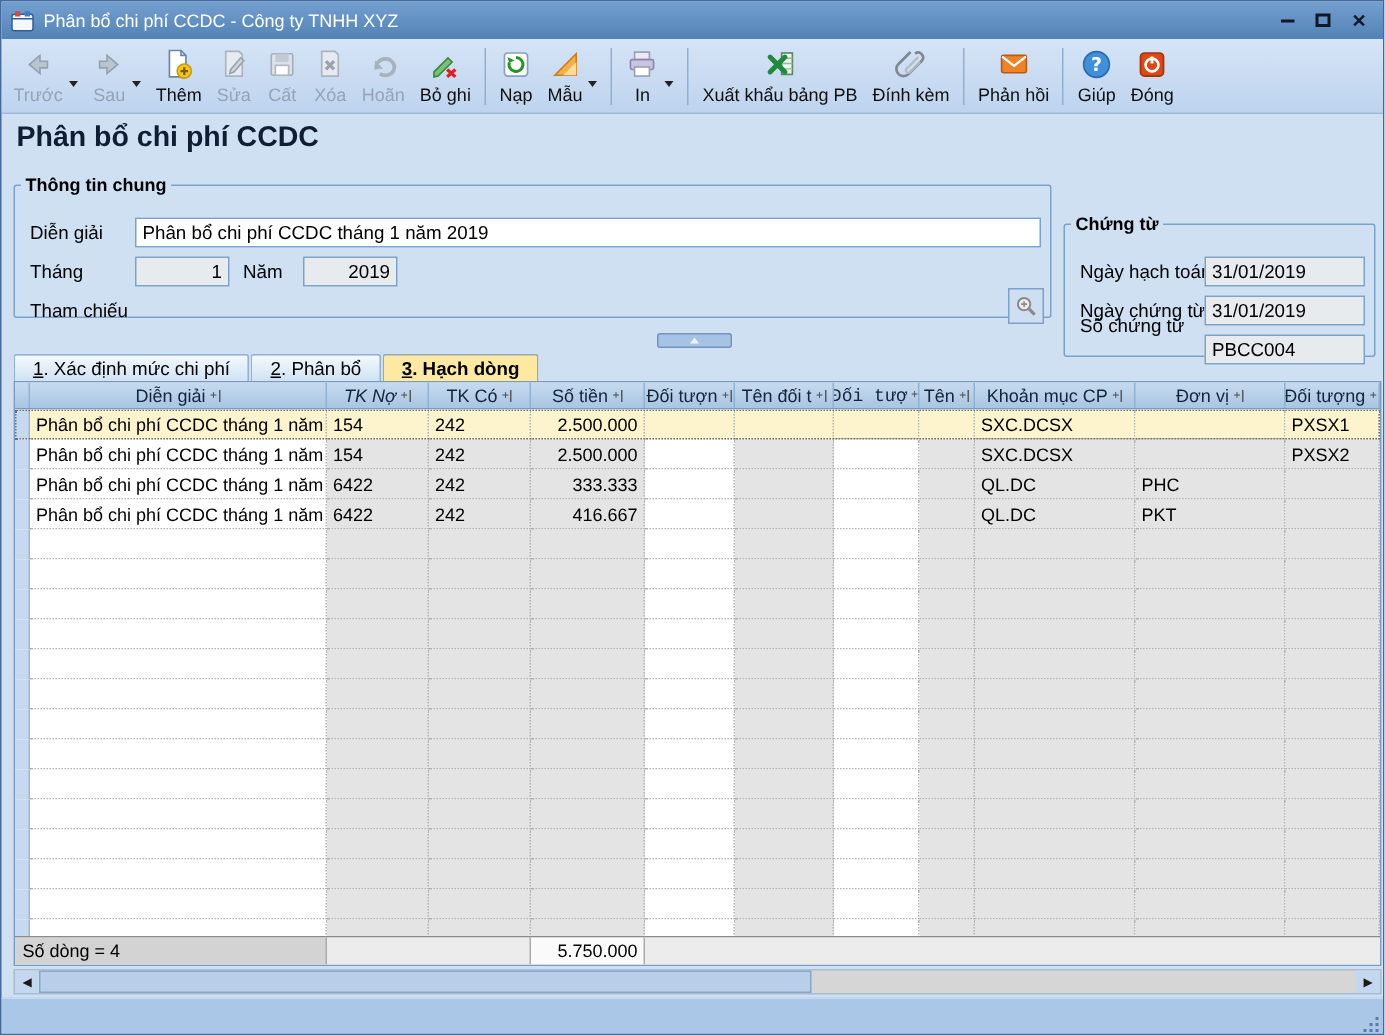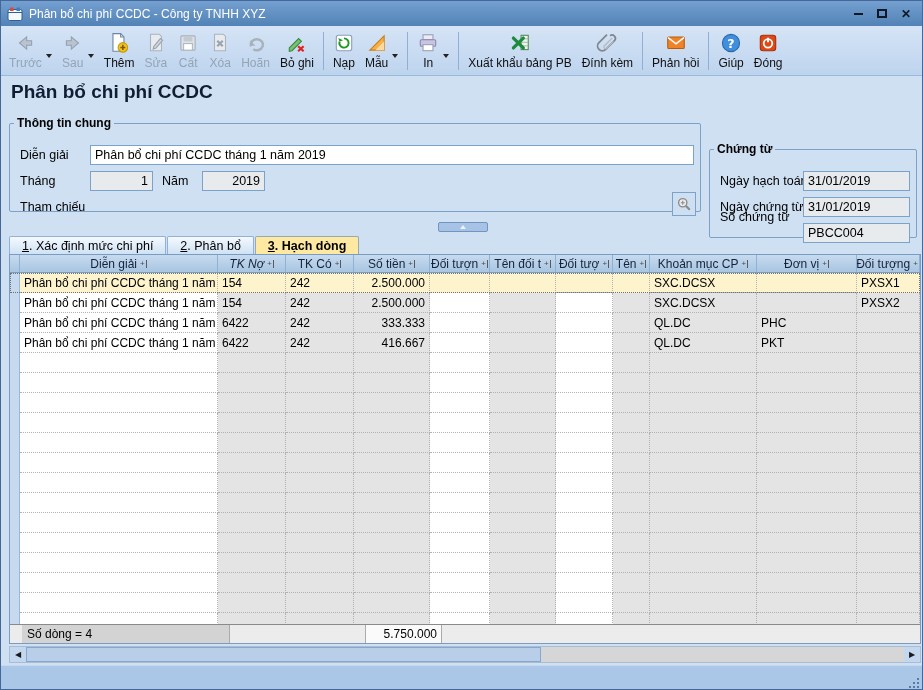--- a/index.html
+++ b/index.html
@@ -81,21 +81,21 @@
   .g-body { flex:1; overflow:hidden; }
   .g-row { display:flex; height:20px; flex:none; }
   .g-gutter { width:10px; flex:none; background:#c6d9ef; border-right:1px solid #9ab8da; }
   .g-cell { border-right:1px dotted #b2b2b2; border-bottom:1px dotted #b2b2b2; padding:0 4px;
             display:flex; align-items:center; overflow:hidden; white-space:nowrap; flex:none; background:#fff; }
   .g-cell.right { justify-content:flex-end; }
   .g-cell.grayfill { background:#e4e4e4; }
   .g-row.selected .g-cell { background:#fdf3cd; }
   .g-row.selected { outline:1px dotted #707070; outline-offset:-1px; }
 
-  .g-sum { display:flex; height:19px; flex:none; border-top:1px solid #8a8a8a; background:#ececec;padding-left:12px; }
+  .g-sum { display:flex; height:19px; flex:none; border-top:1px solid #8a8a8a; background:#ececec; }
   .gs-label { width:208px; flex:none; background:#d3d3d3; border-right:1px solid #ababab;
               display:flex; align-items:center; padding:0 5px; }
   .gs-mid   { width:136px; flex:none; background:#ececec; border-right:1px solid #ababab; }
   .gs-total { width:76px; flex:none; background:#fafafa; border-right:1px solid #ababab;
               display:flex; align-items:center; justify-content:flex-end; padding:0 4px; }
   .gs-rest  { flex:1; background:#ececec; }
 
   
   .hscroll { position:absolute; left:8px; top:570px; width:912px; height:17px;
              background:#d6d6d6; border:1px solid #a8bdd4; display:flex; align-items:stretch; }
@@ -402,21 +402,21 @@
             <span class="pin">+</span>
           </div>
           <div class="gh-cell" style="width: 60px;">
             <span>Đối tượn</span>
             <span class="pin">+</span>
           </div>
           <div class="gh-cell" style="width: 66px;">
             <span>Tên đối t</span>
             <span class="pin">+</span>
           </div>
-          <div class="gh-cell" style="width: 57px;">
+          <div class="gh-cell" style="width: 57px; font-family: Liberation Mono, monospace;">
             <span>Đối tượ</span>
             <span class="pin">+</span>
           </div>
           <div class="gh-cell" style="width: 37px;">
             <span>Tên</span>
             <span class="pin">+</span>
           </div>
           <div class="gh-cell" style="width: 107px;">
             <span>Khoản mục CP</span>
             <span class="pin">+</span>

